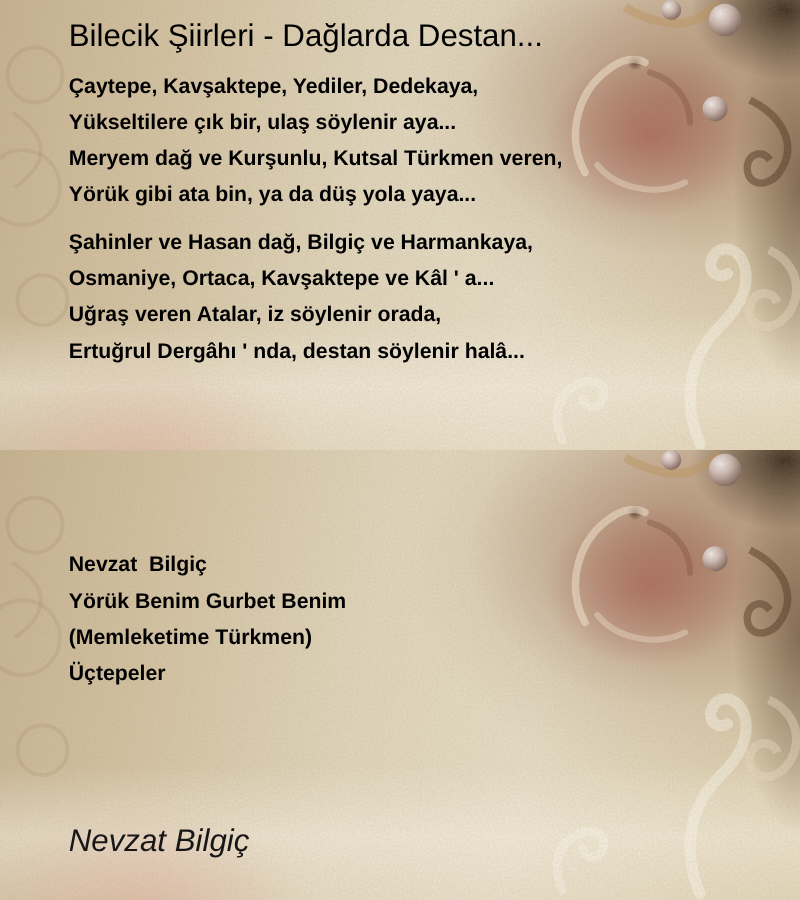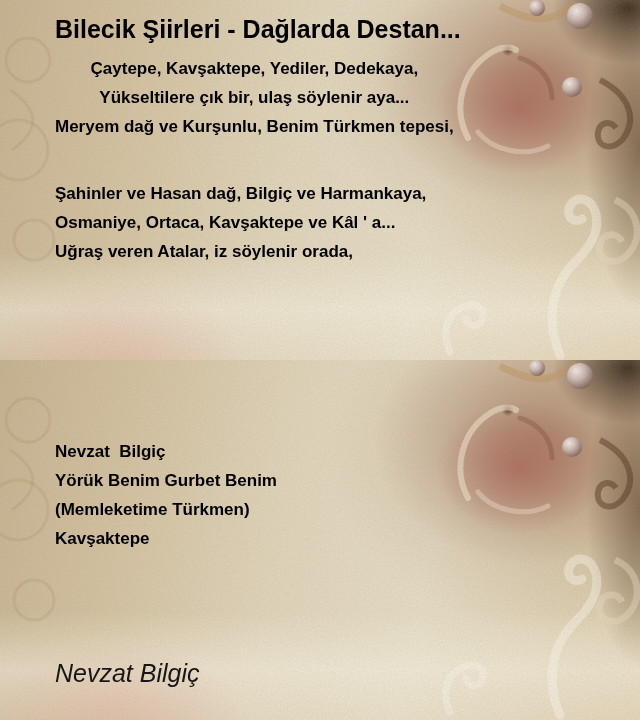--- a/index.html
+++ b/index.html
@@ -39,27 +39,27 @@
 
   .grain {
     position: absolute; top: 0; left: 0; width: 640px; height: 720px;
     opacity: 0.34; pointer-events: none;
   }
 
   
   .content { position: absolute; top: 0; left: 0; width: 640px; height: 720px; color: #000; }
   .title {
     position: absolute; left: 55px; top: 14px; margin: 0;
-    font-size: 25px; line-height: 30px; font-weight: bold; white-space: pre;
+    font-size: 25px; line-height: 30px; font-weight: normal; white-space: pre;
   }
   .stanza, .attribution { position: absolute; left: 55px; }
   .line {
     font-size: 17px; line-height: 29px; font-weight: bold; white-space: pre;
   }
-  .stanza-1 { top: 54px; text-align: center; }
+  .stanza-1 { top: 54px; }
   .stanza-2 { top: 179px; }
   .attribution { top: 437px; }
   .footer-author {
     position: absolute; left: 55px; top: 658px;
     font-size: 25px; line-height: 30px; font-style: italic; font-weight: normal;
     color: #161616; white-space: pre;
   }
 </style>
 </head>
 <body>
@@ -119,32 +119,34 @@
   <svg class="grain" viewBox="0 0 640 720" preserveAspectRatio="none">
     <rect width="640" height="720" filter="url(#grainF)"></rect>
   </svg>
 
   <div class="content">
     <h1 class="title">Bilecik Şiirleri - Dağlarda Destan...</h1>
 
     <div class="stanza stanza-1">
       <div class="line">Çaytepe, Kavşaktepe, Yediler, Dedekaya,</div>
       <div class="line">Yükseltilere çık bir, ulaş söylenir aya...</div>
-      <div class="line">Meryem dağ ve Kurşunlu, Benim Türkmen tepesi,</div>
+      <div class="line">Meryem dağ ve Kurşunlu, Kutsal Türkmen veren,</div>
+      <div class="line">Yörük gibi ata bin, ya da düş yola yaya...</div>
     </div>
 
     <div class="stanza stanza-2">
       <div class="line">Şahinler ve Hasan dağ, Bilgiç ve Harmankaya,</div>
       <div class="line">Osmaniye, Ortaca, Kavşaktepe ve Kâl ' a...</div>
       <div class="line">Uğraş veren Atalar, iz söylenir orada,</div>
+      <div class="line">Ertuğrul Dergâhı ' nda, destan söylenir halâ...</div>
     </div>
 
     <div class="attribution">
       <div class="line">Nevzat  Bilgiç</div>
       <div class="line">Yörük Benim Gurbet Benim</div>
       <div class="line">(Memleketime Türkmen)</div>
-      <div class="line">Kavşaktepe</div>
+      <div class="line">Üçtepeler</div>
     </div>
 
     <div class="footer-author">Nevzat Bilgiç</div>
   </div>
 
 </div>
 
 </body></html>

